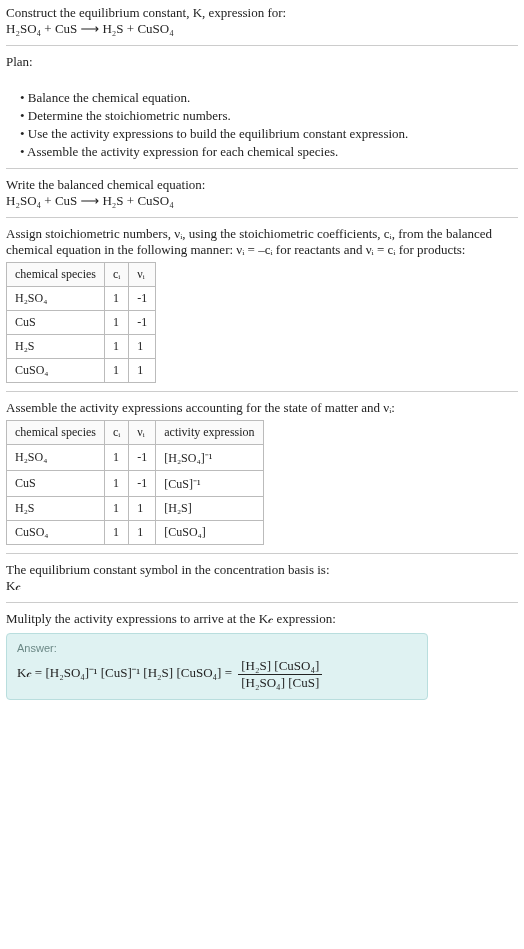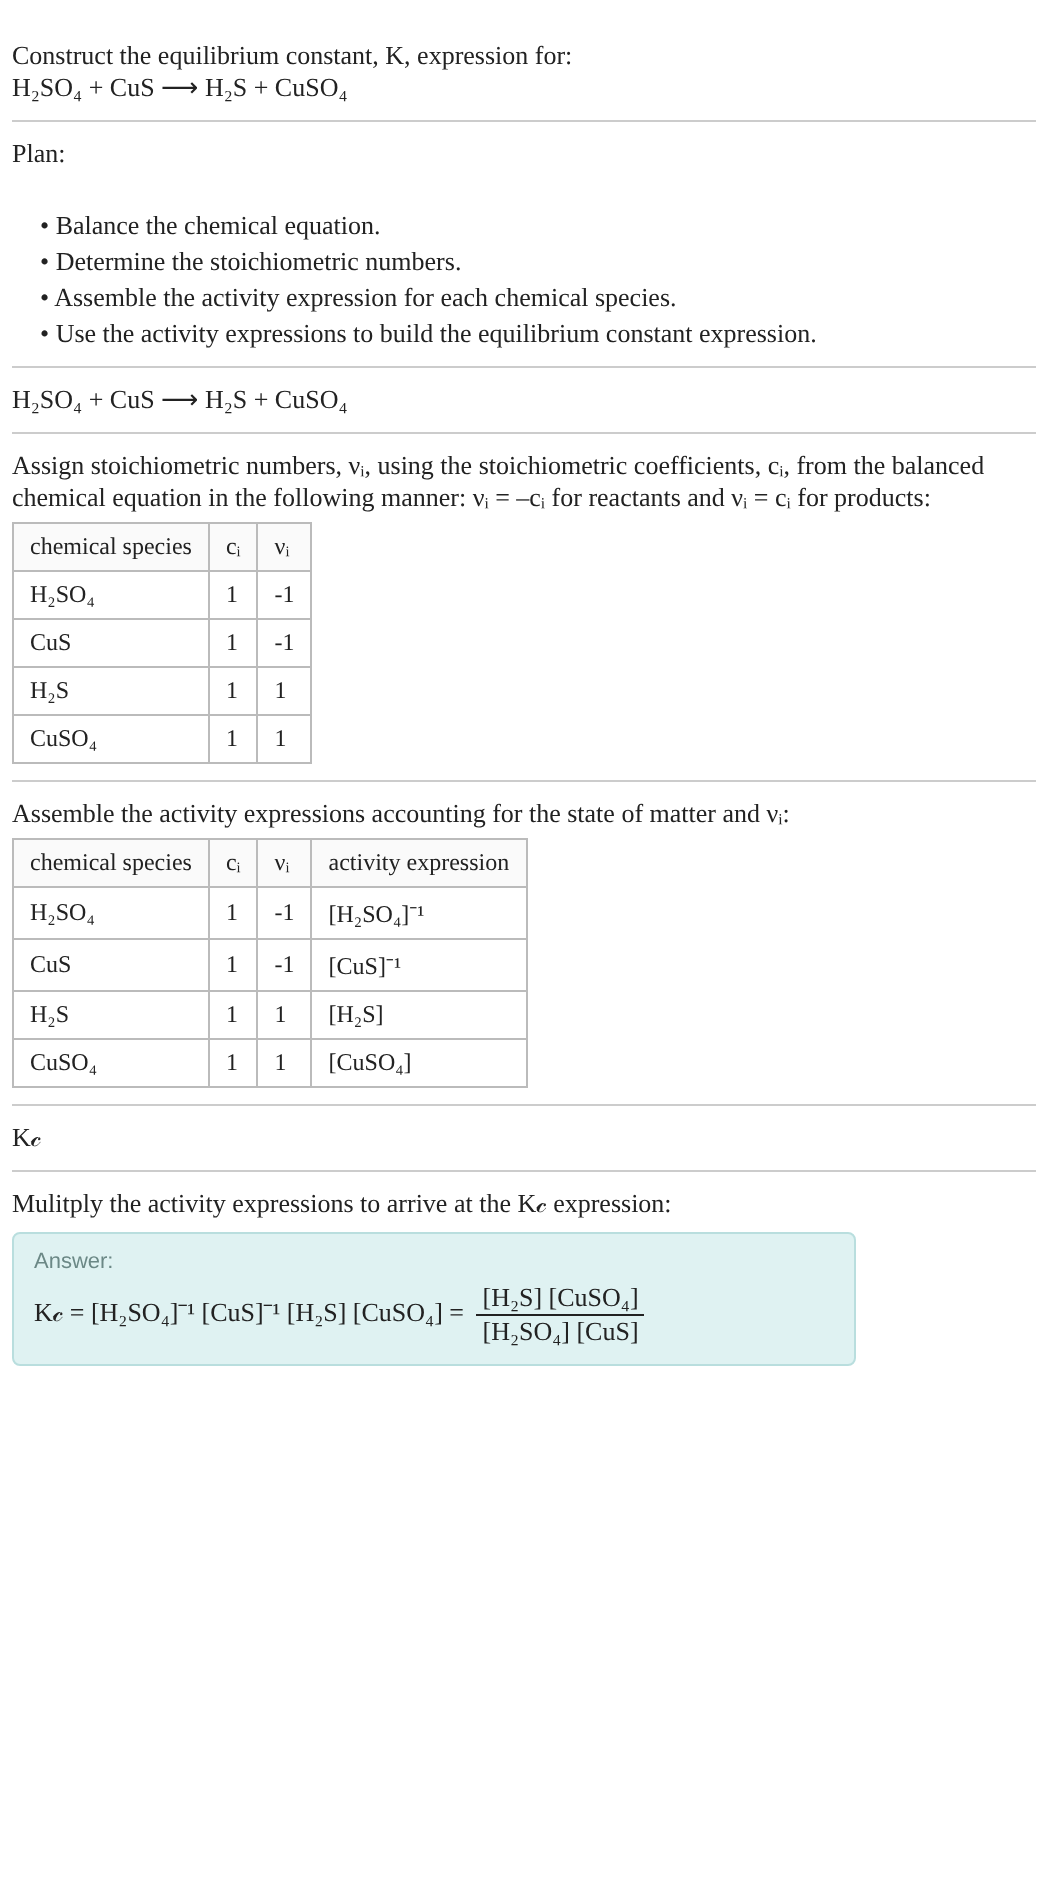--- a/index.html
+++ b/index.html
@@ -1,16 +1,16 @@
 <!DOCTYPE html>
 <html><head>
 <meta charset="utf-8">
 <style>
   body{margin:0;background:#fff;font-family:Georgia,serif;font-size:13px;color:#222;width:524px}
-  .page{padding:20px 6px 10px 6px}
+  .page{padding:5px 6px 10px 6px}
   .block{margin-bottom:6px}
   hr{border:none;border-top:1px solid #ccc;margin:8px 0}
   ul.plan{margin:20px 0 4px 14px;padding:0}
   ul.plan li{list-style:none;margin:2px 0}
   ul.plan li:before{content:"• ";}
   table.tab{border-collapse:collapse;margin:4px 0}
   table.tab td,table.tab th{border:1px solid #bbb;padding:4px 8px;text-align:left;font-weight:normal;font-size:12px}
   table.tab th{background:#fafafa}
   .answer{background:#dff2f2;border:1px solid #b9dede;border-radius:4px;padding:8px 10px;margin-top:6px;display:inline-block;min-width:400px}
   .ans-label{font-family:Liberation Sans, sans-serif;font-size:11px;color:#6b8886;margin-bottom:4px}
@@ -28,27 +28,28 @@
     <div>Construct the equilibrium constant, K, expression for:</div>
     <div>H₂SO₄ + CuS ⟶ H₂S + CuSO₄</div>
   </div>
   <hr>
 
   <div class="block">
     <div>Plan:</div>
     <ul class="plan">
       <li>Balance the chemical equation.</li>
       <li>Determine the stoichiometric numbers.</li>
+      <li>Use the activity expressions to build the equilibrium constant expression.</li>
       <li>Assemble the activity expression for each chemical species.</li>
-      <li>Use the activity expressions to build the equilibrium constant expression.</li>
     </ul>
   </div>
   <hr>
 
   <div class="block">
+    <div>Write the balanced chemical equation:</div>
     <div>H₂SO₄ + CuS ⟶ H₂S + CuSO₄</div>
   </div>
   <hr>
 
   <div class="block">
     <div>Assign stoichiometric numbers, νᵢ, using the stoichiometric coefficients, cᵢ, from the balanced chemical equation in the following manner: νᵢ = –cᵢ for reactants and νᵢ = cᵢ for products:</div>
     <table class="tab">
       <tbody>
           <tr>
         <th>chemical species</th>
@@ -113,20 +114,21 @@
             <td>1</td>
             <td>1</td>
             <td>[CuSO₄]</td>
           </tr>
     </tbody>
       </table>
   </div>
   <hr>
 
   <div class="block">
+    <div>The equilibrium constant symbol in the concentration basis is:</div>
     <div class="eq">K𝒸</div>
   </div>
   <hr>
 
   <div class="block">
     <div>Mulitply the activity expressions to arrive at the K𝒸 expression:</div>
     <div class="answer">
       <div class="ans-label">Answer:</div>
       <div>
         <span class="eq">K𝒸 = [H₂SO₄]⁻¹ [CuS]⁻¹ [H₂S] [CuSO₄] = </span><span class="frac"><span class="num">[H₂S] [CuSO₄]</span><span class="den">[H₂SO₄] [CuS]</span></span>

